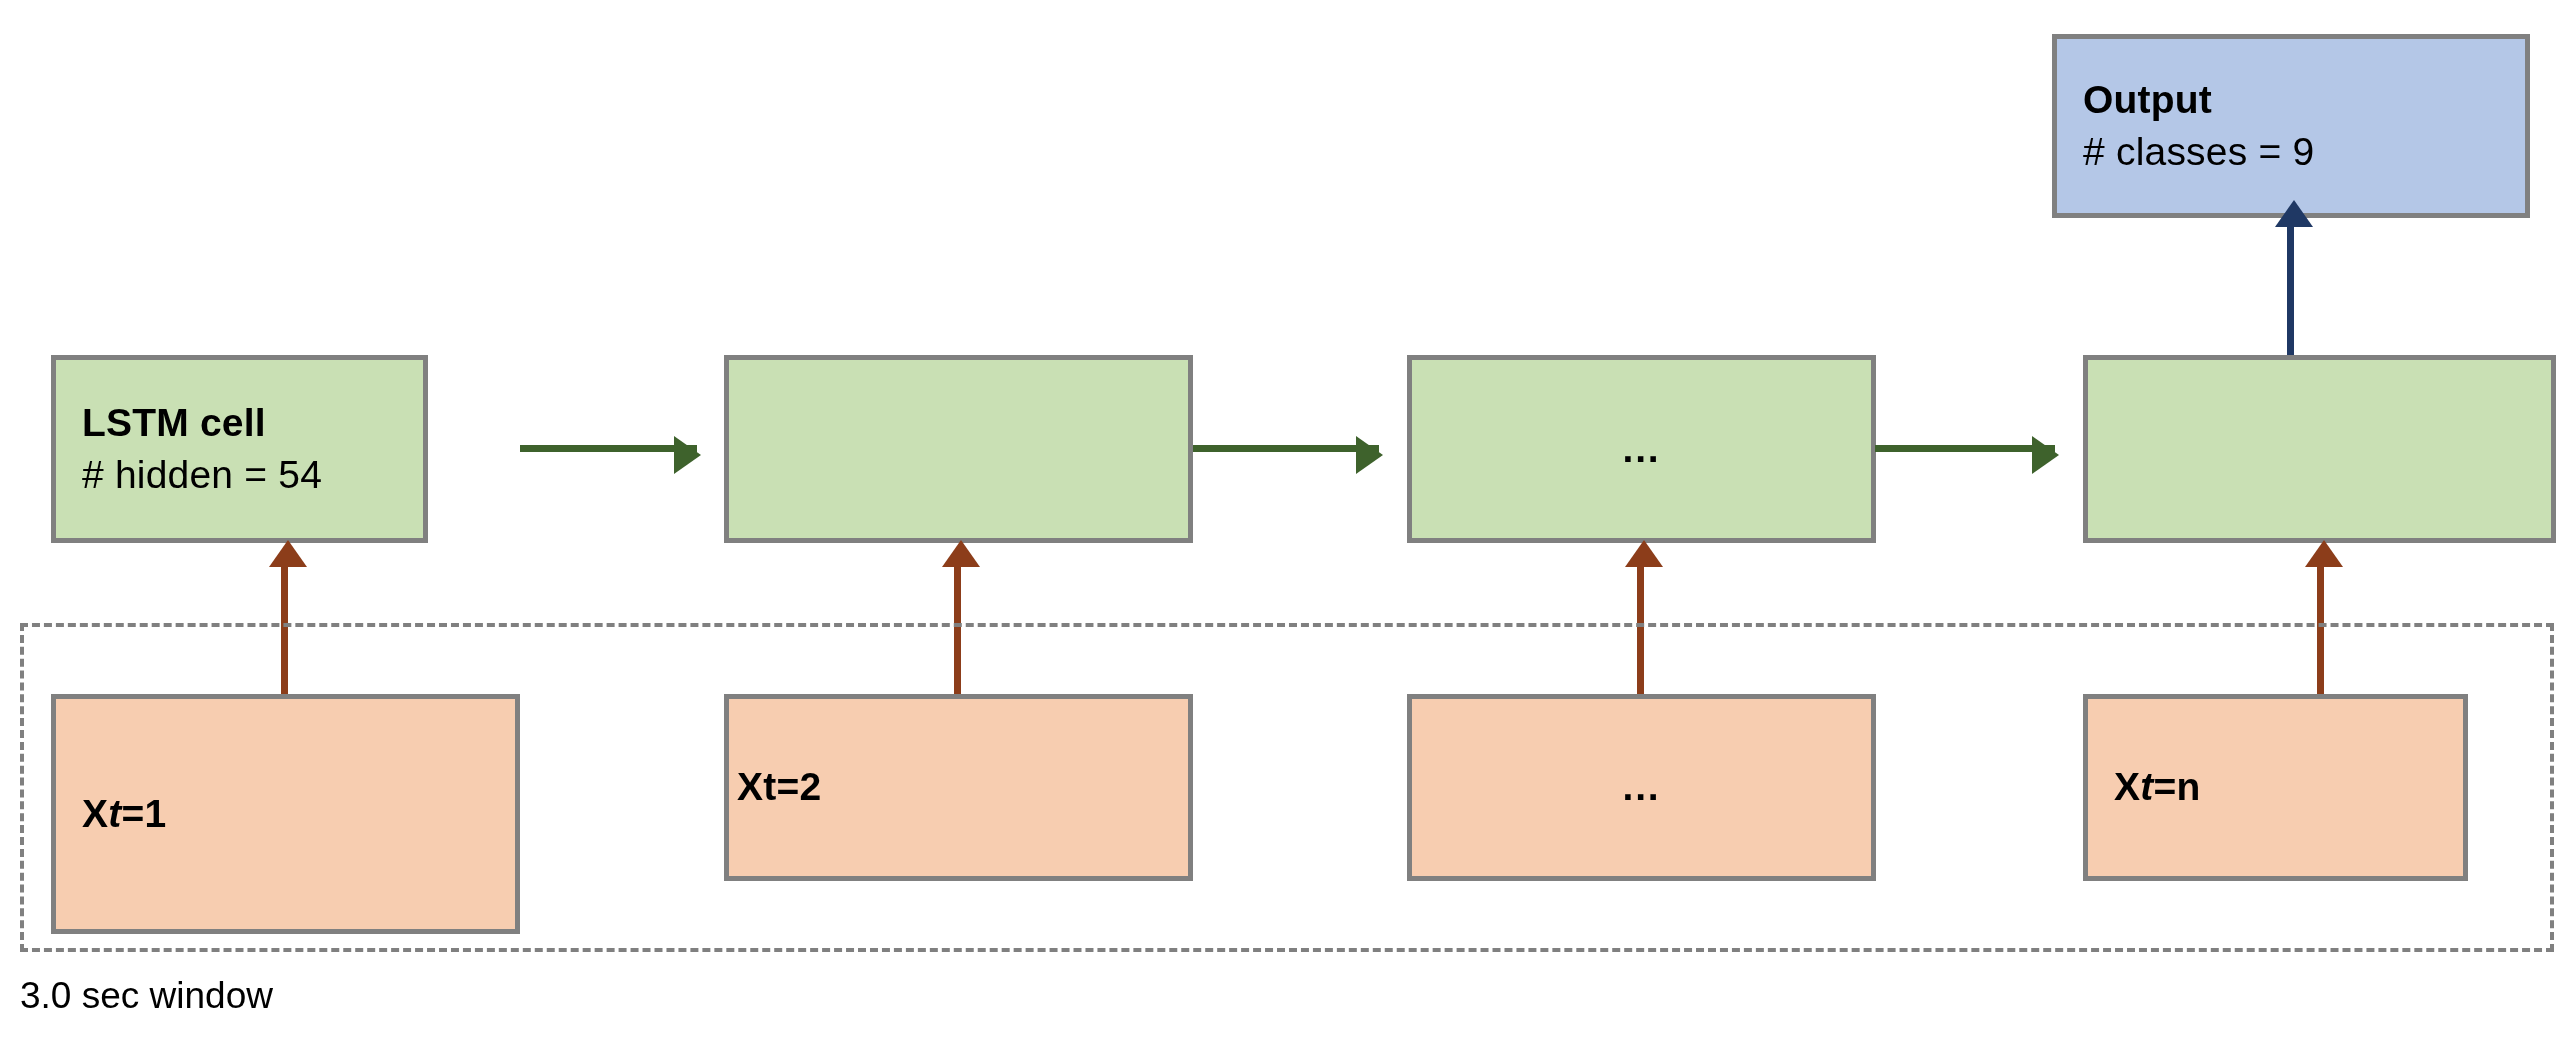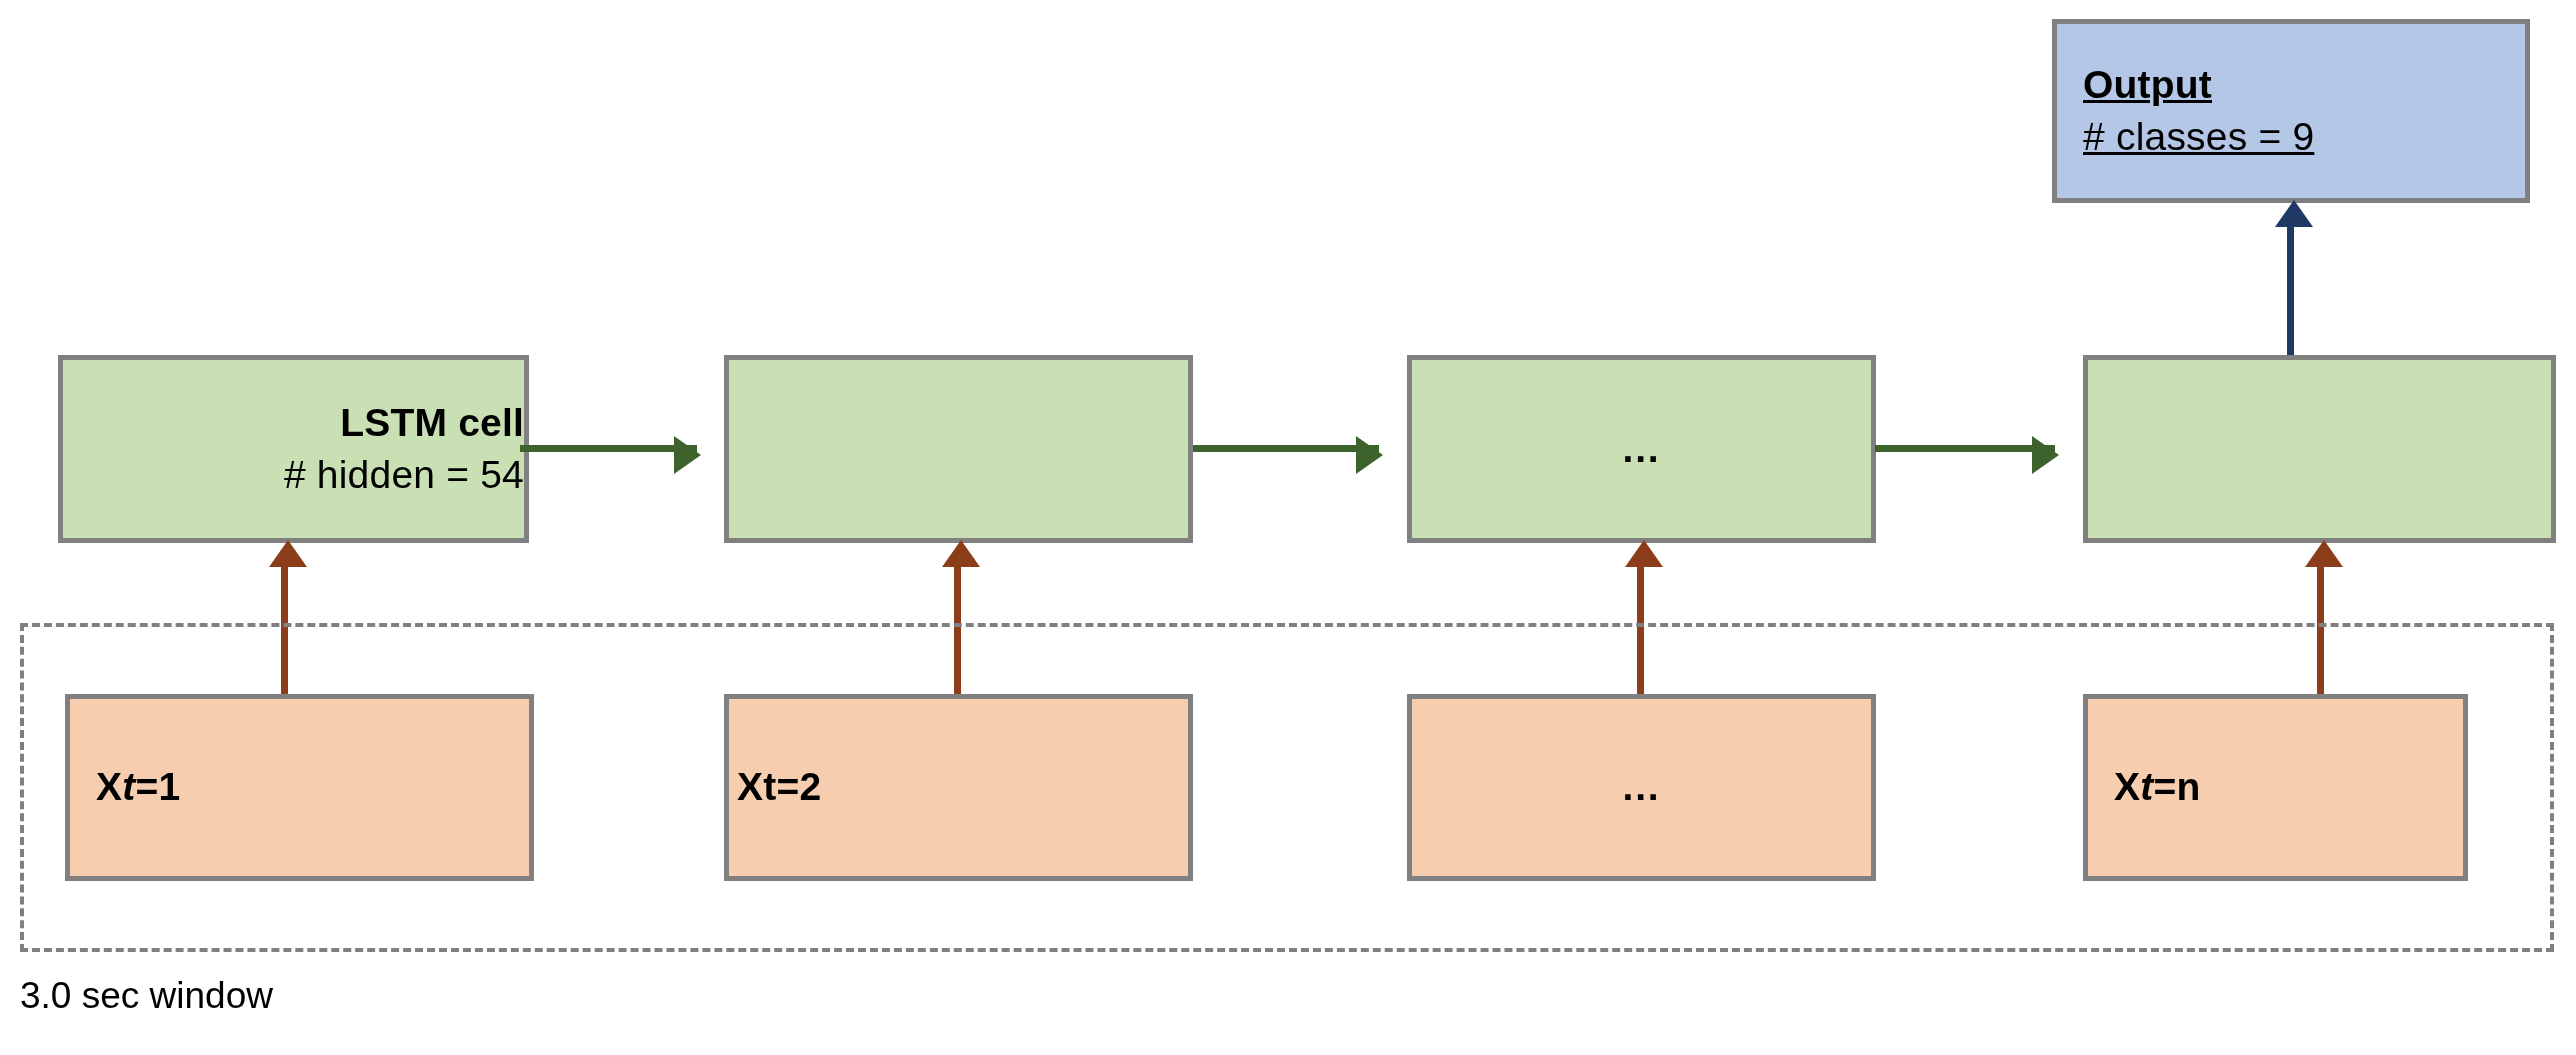--- a/index.html
+++ b/index.html
@@ -126,28 +126,28 @@
     font-weight: normal;
     color: #000000;
     white-space: nowrap;
   }
 </style>
 </head>
 <body>
 
 <div id="canvas">
 
-  <div class="node output-node" style="left:2052px; top:19px; width:478px; height:184px;text-decoration:underline;">
+  <div class="node output-node" style="left:2052px; top:34px; width:478px; height:184px;">
     <div class="line1">Output</div>
     <div class="line2"># classes = 9</div>
   </div>
 
   <div class="v-arrow-navy" style="left:2287px; top:224px; height:134px;"></div>
 
-  <div class="node lstm-node" style="left:58px; top:355px; width:471px; height:188px;align-items:flex-end;">
+  <div class="node lstm-node" style="left:51px; top:355px; width:377px; height:188px;">
     <div class="line1">LSTM cell</div>
     <div class="line2"># hidden = 54</div>
   </div>
 
   <div class="node lstm-node" style="left:724px; top:355px; width:469px; height:188px;">
     <div class="line1"></div>
   </div>
 
   <div class="node lstm-node center-content" style="left:1407px; top:355px; width:469px; height:188px;">
     <div class="ellipsis">...</div>
@@ -161,21 +161,21 @@
   <div class="h-arrow" style="left:1193px; top:445px; width:186px;"></div>
   <div class="h-arrow" style="left:1875px; top:445px; width:180px;"></div>
 
   <div class="v-arrow" style="left:281px; top:564px; height:130px;"></div>
   <div class="v-arrow" style="left:954px; top:564px; height:130px;"></div>
   <div class="v-arrow" style="left:1637px; top:564px; height:130px;"></div>
   <div class="v-arrow" style="left:2317px; top:564px; height:130px;"></div>
 
   <div class="window-frame" style="left:20px; top:623px; width:2534px; height:329px;"></div>
 
-  <div class="node input-node" style="left:65px; top:694px; width:469px; height:187px;">
+  <div class="node input-node" style="left:51px; top:694px; width:469px; height:240px;">
     <div class="line1">
       <span class="var-x">X</span><span class="var-t-italic">t</span><span class="var-rest">=1</span>
     </div>
   </div>
 
   <div class="node input-node" style="left:724px; top:694px; width:469px; height:187px;padding-left:8px;">
     <div class="line1">
       <span class="var-x">X</span><span class="var-rest">t</span><span class="var-rest">=2</span>
     </div>
   </div>

